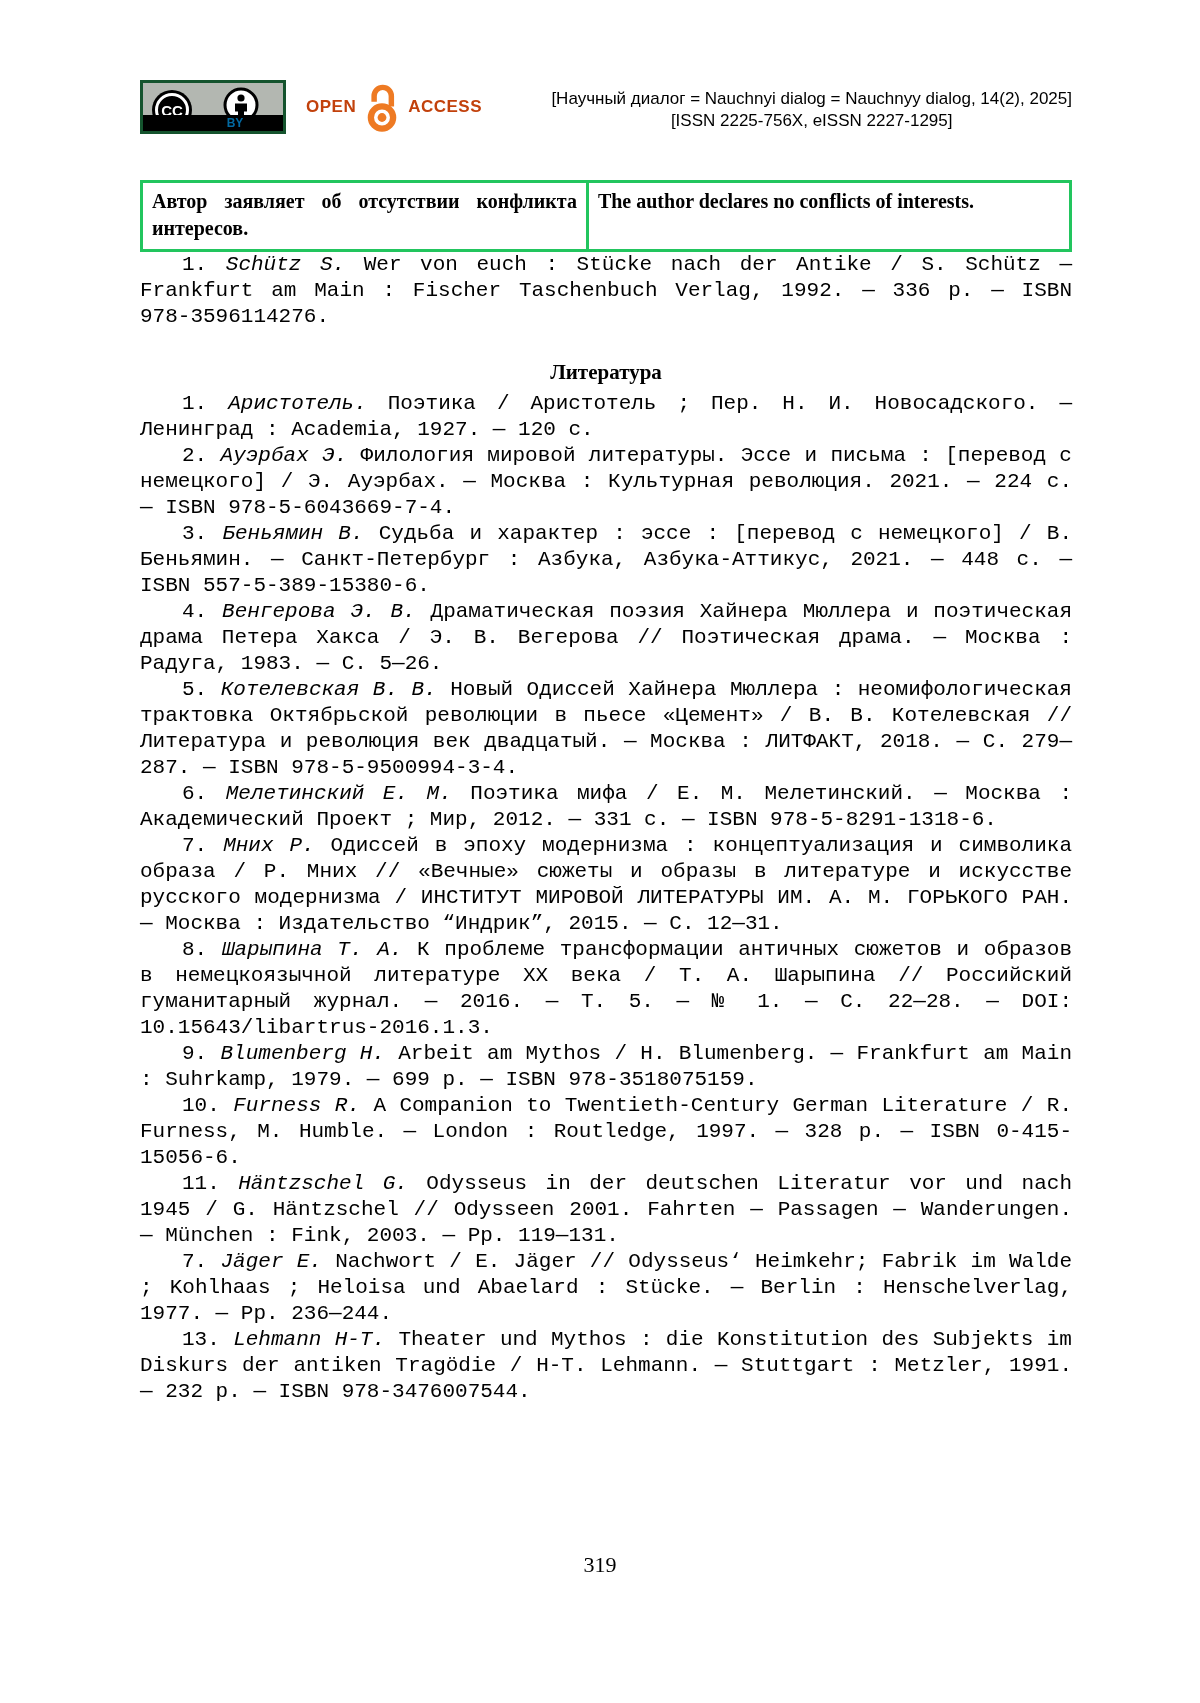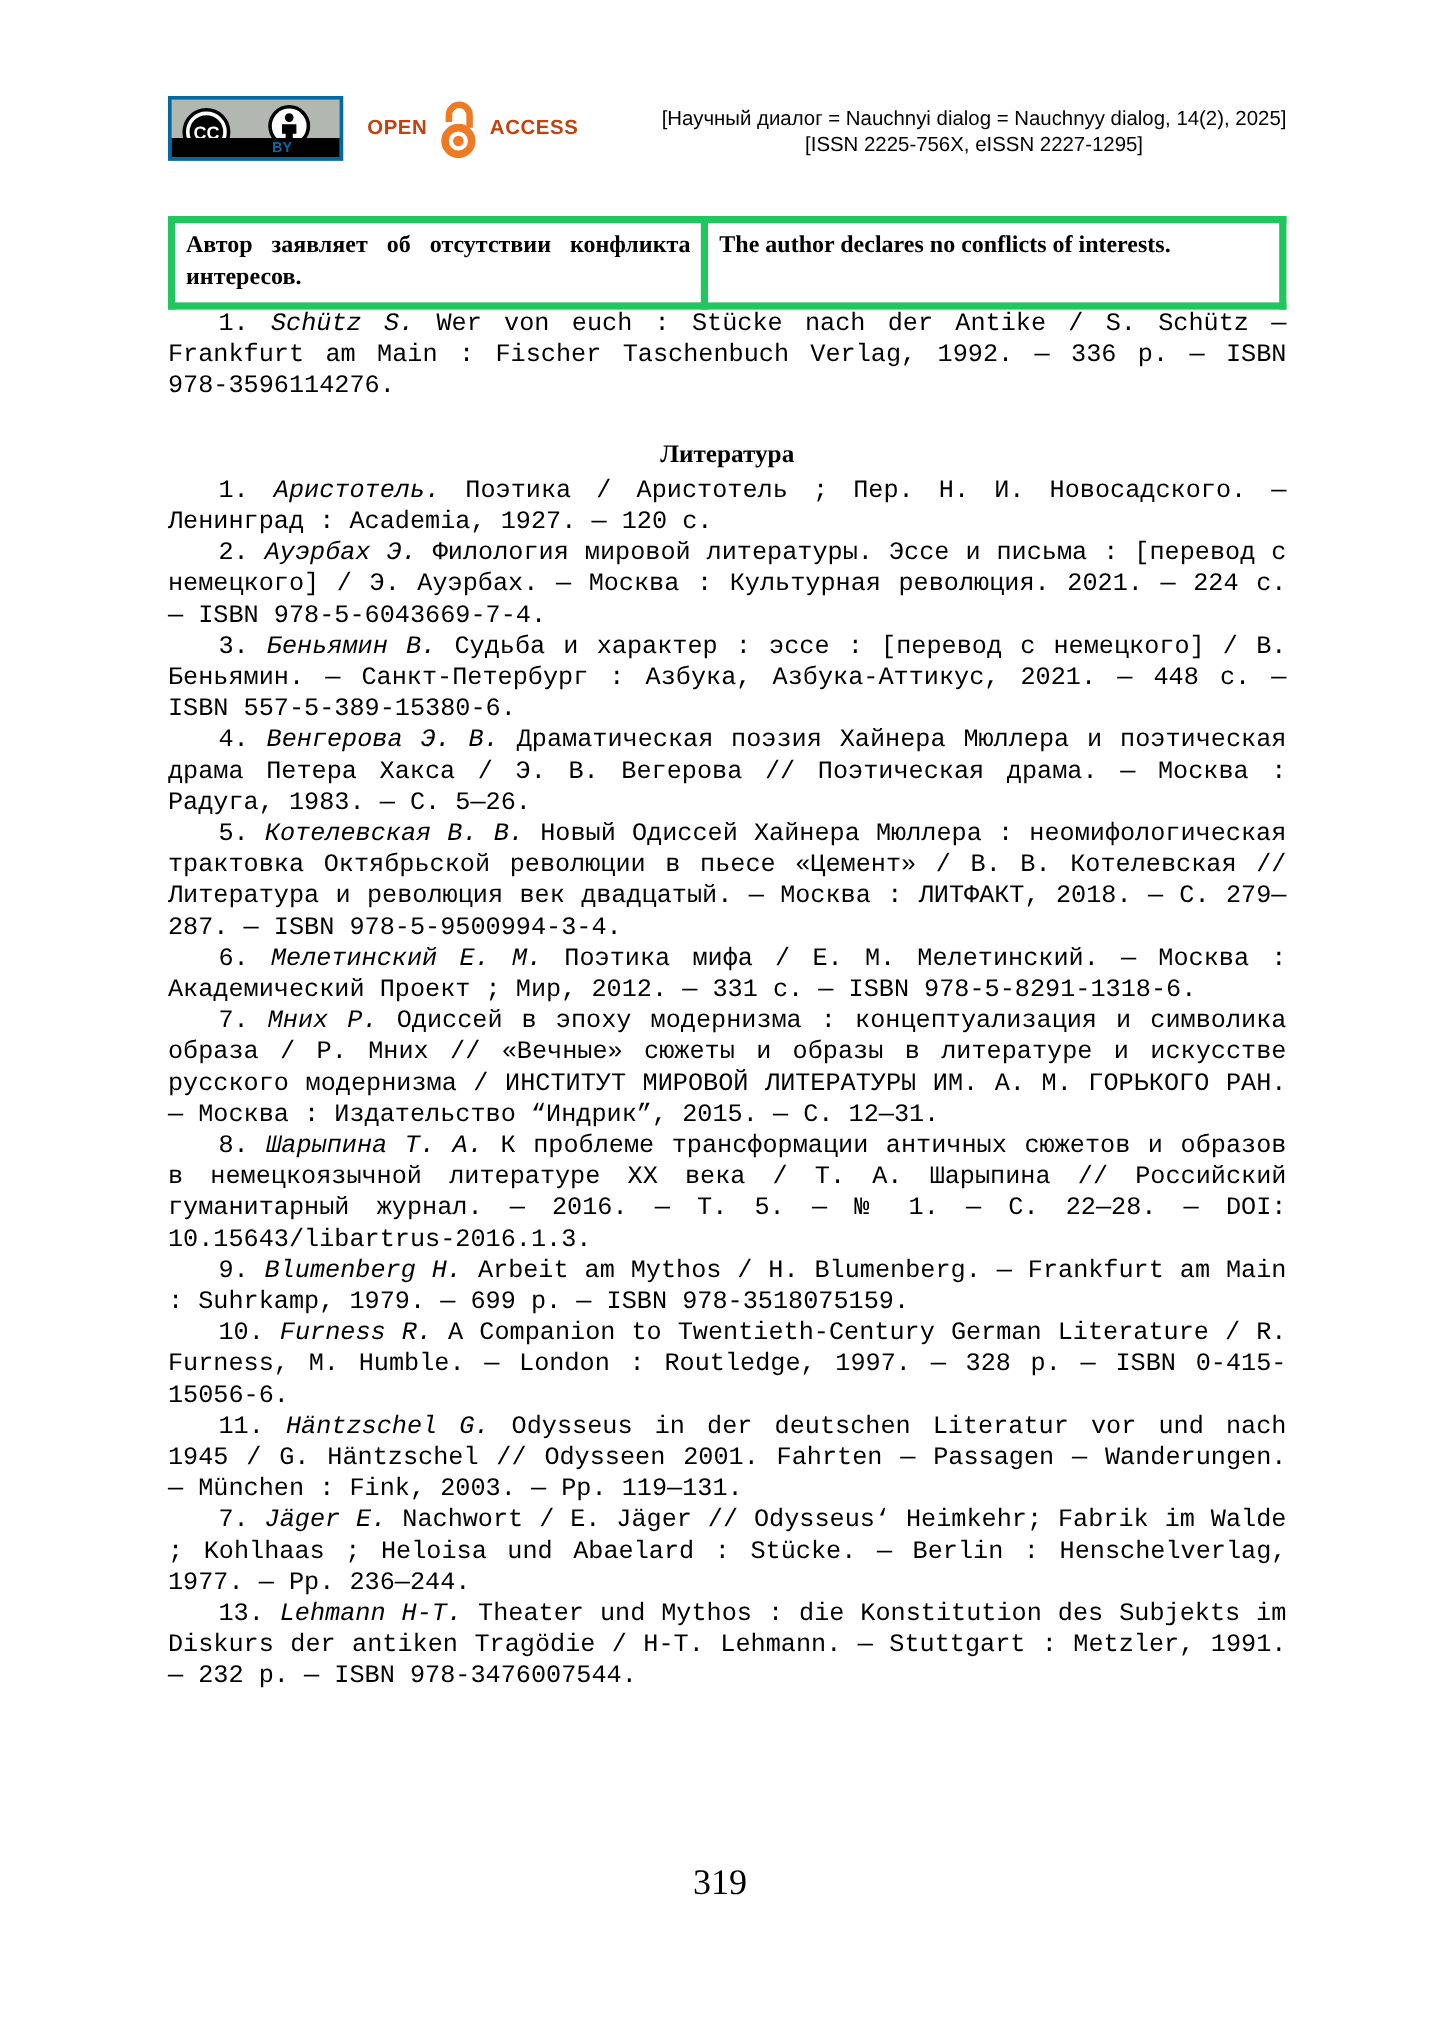--- a/index.html
+++ b/index.html
@@ -21,21 +21,21 @@
   
   .page-header {
     display: flex;
     align-items: flex-start;
   }
   .cc-badge {
     position: relative;
     width: 146px;
     height: 54px;
     background: #b3b7b1;
-    border: 3px solid #0369a1;
+    border: 3px solid #14532d;
     box-sizing: border-box;
     flex: 0 0 auto;
   }
   .cc-badge .by-bar {
     position: absolute;
     left: 0; right: 0; bottom: 0;
     height: 16px;
     background: #000;
     color: #0369a1;
     font-family: Liberation Sans, sans-serif;
@@ -75,21 +75,21 @@
   .intro { margin-top: 34px; font-size: 23px; line-height: 33px; }
   .intro .just-line { display: block; text-align: justify; text-align-last: justify; }
   .intro .last-line { display: block; text-align: left; }
   
   .conflict-table {
     margin-top: 46px;
     width: 100%;
     border-collapse: collapse;
   }
   .conflict-table td {
-    border: 6px solid #22c55e;
+    border: 3px solid #22c55e;
     font-weight: bold;
     font-size: 20px;
     line-height: 27px;
     padding: 5px 9px 7px 9px;
     vertical-align: top;
     text-align: justify;
   }
   .conflict-table td.ru { width: 48%; }
   
   .section-heading {
@@ -105,21 +105,21 @@
     text-align: justify;
     text-indent: 42px;
     font-family: Liberation Mono, monospace;
   }
   
   .page-number {
     position: absolute;
     top: 1552px;
     left: 0; right: 0;
     text-align: center;
-    font-size: 30px;
+    font-size: 22px;
   }
 </style>
 </head>
 <body>
 
 <div class="page">
 
   <div class="page-header">
 
     <div class="cc-badge">

